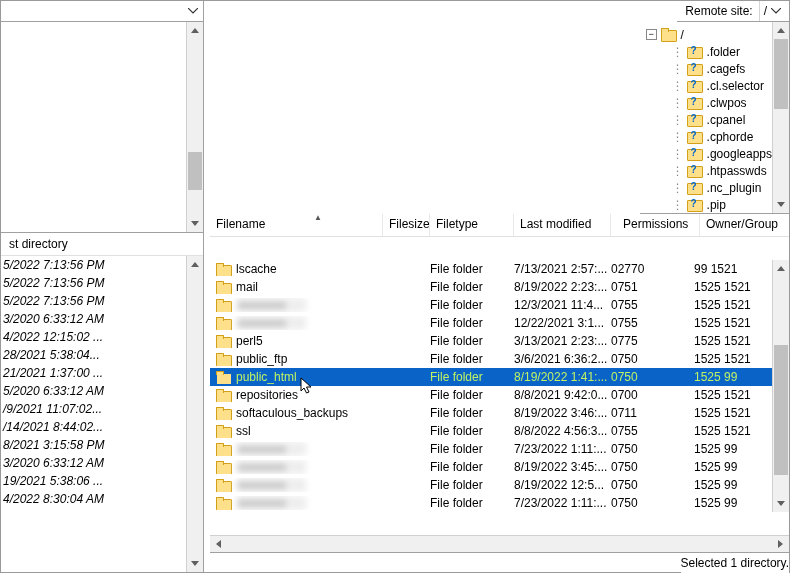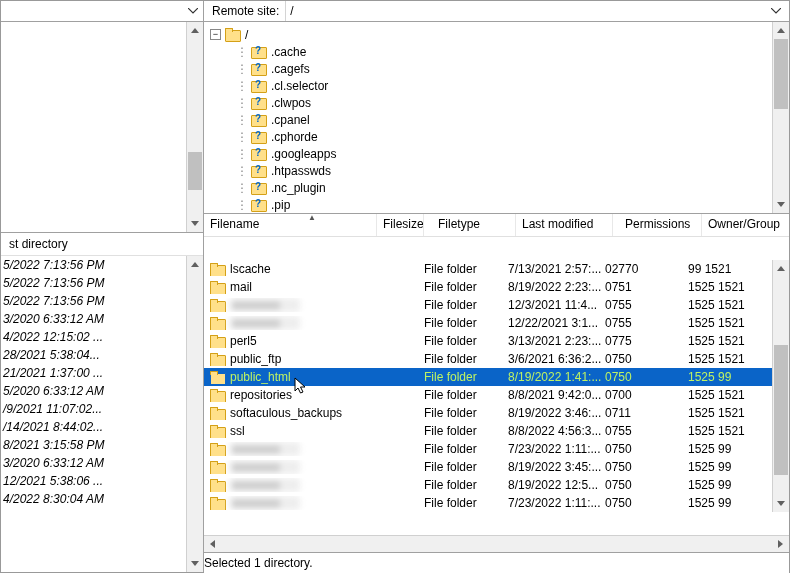--- a/index.html
+++ b/index.html
@@ -1,19 +1,19 @@
 <!DOCTYPE html>
 <html><head>
 <meta charset="utf-8">
 <style>
   * { box-sizing: border-box; }
   html, body { margin: 0; padding: 0; font-family: "Segoe UI", Tahoma, sans-serif; font-size: 12px; color: #000; background: #fff; }
   .app { display: flex; width: 790px; height: 573px; border: 1px solid #999; }
   .left-col { width: 203px; display: flex; flex-direction: column; border-right: 1px solid #a0a0a0; }
-  .right-col { flex: 1; display: flex; flex-direction: column; }
+  .right-col { flex: 1; display: flex; flex-direction: column; align-items: flex-end; }
 
   
   .left-top { height: 232px; border-bottom: 1px solid #a0a0a0; display: flex; flex-direction: column; }
   .left-top-header { height: 21px; border-bottom: 1px solid #a0a0a0; background: #fff; display:flex; justify-content:flex-end; align-items:center; padding-right:2px;}
   .chev-down { width:16px; height:16px; display:inline-flex; align-items:center; justify-content:center; }
   .left-top-body { flex:1; display:flex; }
   .left-top-content { flex:1; }
   .scroll-stub { width:17px; background:#f0f0f0; border-left:1px solid #d0d0d0; position:relative; }
   .scroll-thumb { position:absolute; left:1px; right:1px; background:#c0c0c0;}
   .scroll-arrow { position:absolute; left:0; right:0; height:17px; display:flex; align-items:center; justify-content:center; background:#f0f0f0;}
@@ -43,21 +43,21 @@
   .folder-icon::after  { content:""; position:absolute; left:0; top:0; width:6px; height:3px; background:#ffe08a; border:1px solid #d4a017; border-bottom:none; border-radius:1px 1px 0 0;}
   .folder-q { width:16px; height:13px; display:inline-block; position:relative; margin-right:4px;}
   .folder-q::before { content:""; position:absolute; left:0; top:2px; width:14px; height:10px; background:#ffe08a; border:1px solid #d4a017; border-radius:1px;}
   .folder-q::after  { content:"?"; position:absolute; left:4px; top:0px; font-size:10px; font-weight:bold; color:#0066cc; }
 
   .file-pane { flex:1; display:flex; flex-direction:column; border-bottom:1px solid #a0a0a0;gap:23px;}
   .file-head { height:23px; display:flex; border-bottom:1px solid #e0e0e0; background:#fff; position:relative;}
   .fh { padding:3px 6px; border-right:1px solid #e8e8e8; overflow:hidden; white-space:nowrap;}
   .fh-name { width:173px; position:relative;}
   .fh-size { width:47px; }
-  .fh-type { width:84px;margin-left:8px; }
+  .fh-type { width:84px; }
   .fh-mod  { width:97px; }
   .fh-perm { width:83px;margin-left:6px; }
   .fh-own  { width:78px; border-right:none;}
   .sort-ind { position:absolute; right:60px; top:-1px; font-size:8px; color:#555;}
   .file-body { flex:1; display:flex; overflow:hidden;}
   .file-rows { flex:1; overflow:hidden;}
   .frow { height:18px; display:flex; align-items:center; }
   .frow.sel { background:#0a64c8; color:#bef264; }
   .frow.sel .folder-icon::before { border-color:#0a64c8; }
   .fc { overflow:hidden; white-space:nowrap; }
@@ -123,21 +123,21 @@
             <div class="left-row">5/2022 7:13:56 PM</div>
             <div class="left-row">3/2020 6:33:12 AM</div>
             <div class="left-row">4/2022 12:15:02 ...</div>
             <div class="left-row">28/2021 5:38:04...</div>
             <div class="left-row">21/2021 1:37:00 ...</div>
             <div class="left-row">5/2020 6:33:12 AM</div>
             <div class="left-row">/9/2021 11:07:02...</div>
             <div class="left-row">/14/2021 8:44:02...</div>
             <div class="left-row">8/2021 3:15:58 PM</div>
             <div class="left-row">3/2020 6:33:12 AM</div>
-            <div class="left-row">12/2021 5:38:06 ...</div>
+            <div class="left-row">19/2021 5:38:06 ...</div>
             <div class="left-row">4/2022 8:30:04 AM</div>
           </div>
         <div class="scroll-stub">
           <div class="scroll-arrow" style="top:0">
             <svg width="8" height="5">
                 <path d="M0 5 L4 0 L8 5 Z" fill="#606060"></path>
               </svg>
           </div>
           <div class="scroll-arrow" style="bottom:0">
             <svg width="8" height="5">
@@ -169,21 +169,21 @@
         <div class="tree-row">
           <span class="expander">−</span>
           <span class="folder-icon"></span>
           <span>/</span>
         </div>
         <div id="tree-items">
             <div class="tree-row">
               <span class="tree-indent"></span>
               <span class="tree-line">⋮</span>
               <span class="folder-q"></span>
-              <span>.cache</span>
+              <span>.folder</span>
             </div>
             <div class="tree-row">
               <span class="tree-indent"></span>
               <span class="tree-line">⋮</span>
               <span class="folder-q"></span>
               <span>.cagefs</span>
             </div>
             <div class="tree-row">
               <span class="tree-indent"></span>
               <span class="tree-line">⋮</span>

